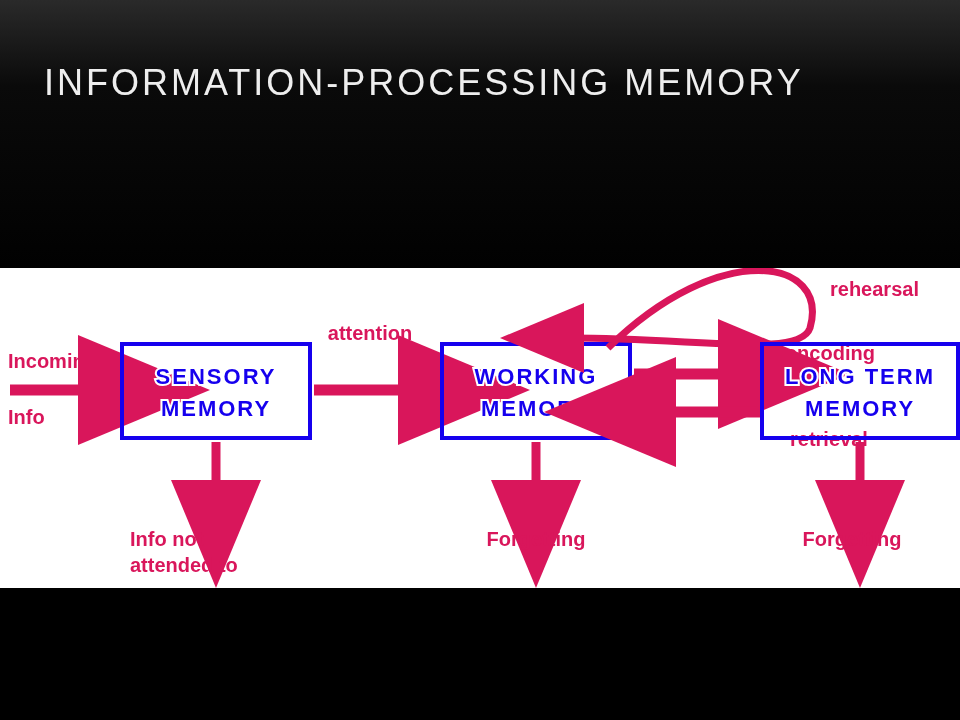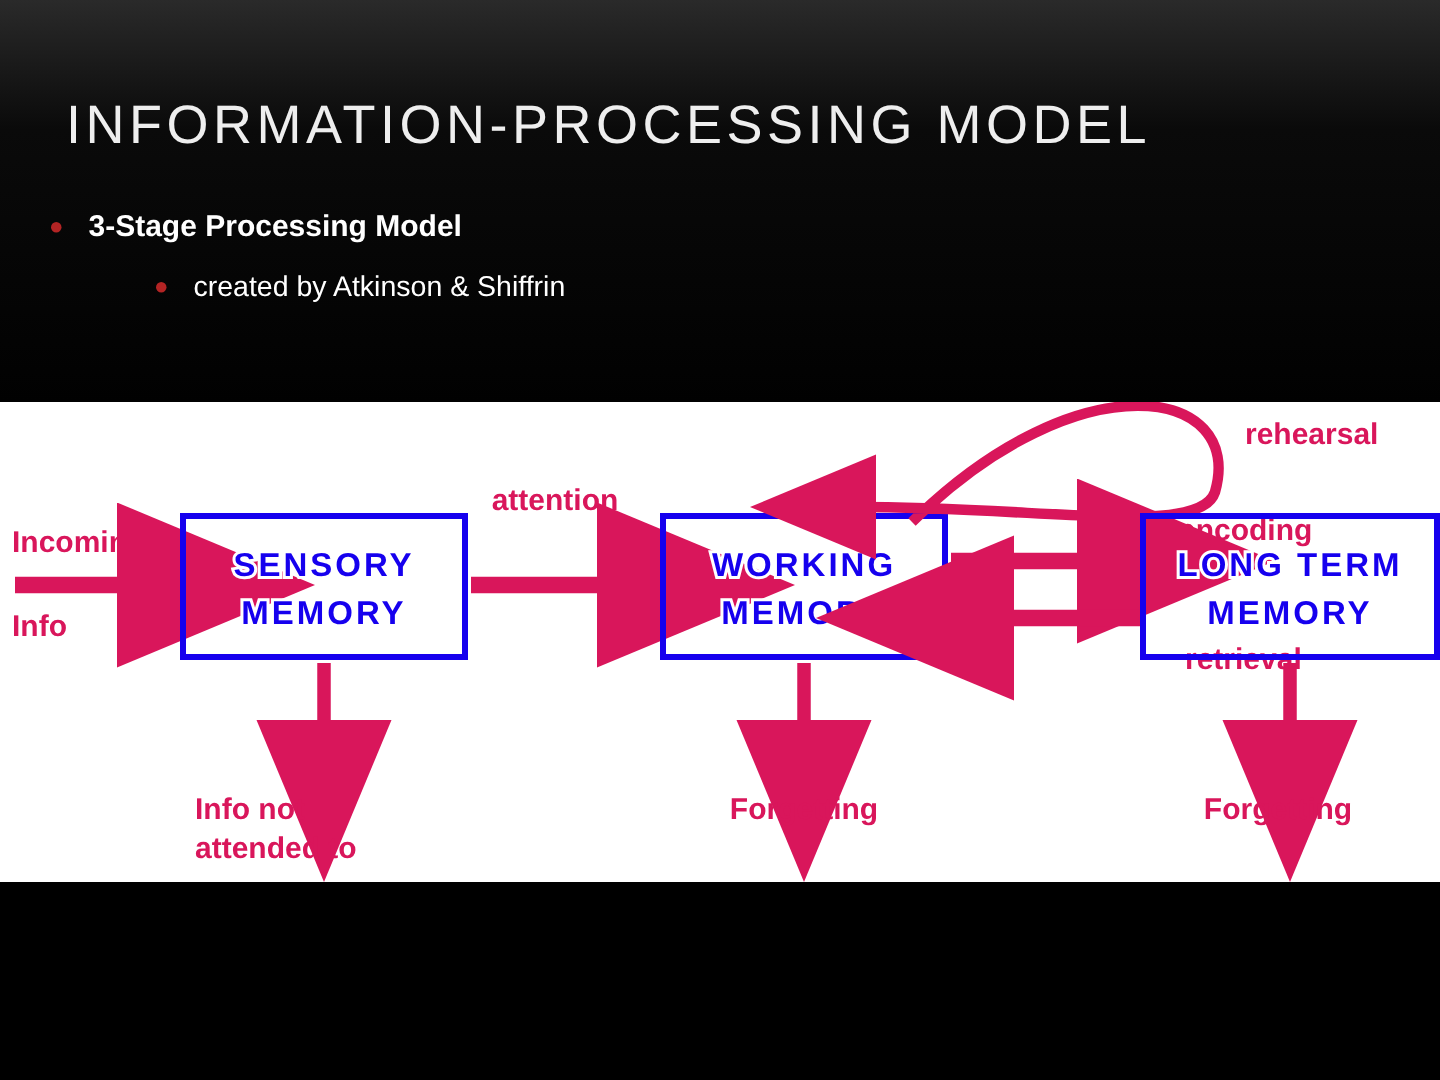--- a/index.html
+++ b/index.html
@@ -66,32 +66,22 @@
     fill: #d9165b;
     text-anchor: start;
   }
   .pink-label-mid { text-anchor: middle; }
 </style>
 </head>
 <body>
 
 <div class="slide">
 
-  <div class="title">INFORMATION-PROCESSING MODEL</div>
+  <div class="title">INFORMATION-PROCESSING MEMORY</div>
 
-  <div class="bullets">
-    <div class="bullet-row b1">
-      <span class="bullet-dot"></span>
-      <span class="txt">3-Stage Processing Model</span>
-    </div>
-    <div class="bullet-row b2">
-      <span class="bullet-dot"></span>
-      <span class="txt">created by Atkinson &amp; Shiffrin</span>
-    </div>
-  </div>
 
   <div class="diagram">
     <svg viewBox="0 0 960 320">
       <defs>
         <marker id="ah" markerWidth="14" markerHeight="14" refX="2" refY="5" orient="auto">
           <path d="M0,0 L0,10 L12,5 Z" fill="#d9165b"></path>
         </marker>
       </defs>
 
       <text class="pink-label" x="8" y="100">Incoming</text>

